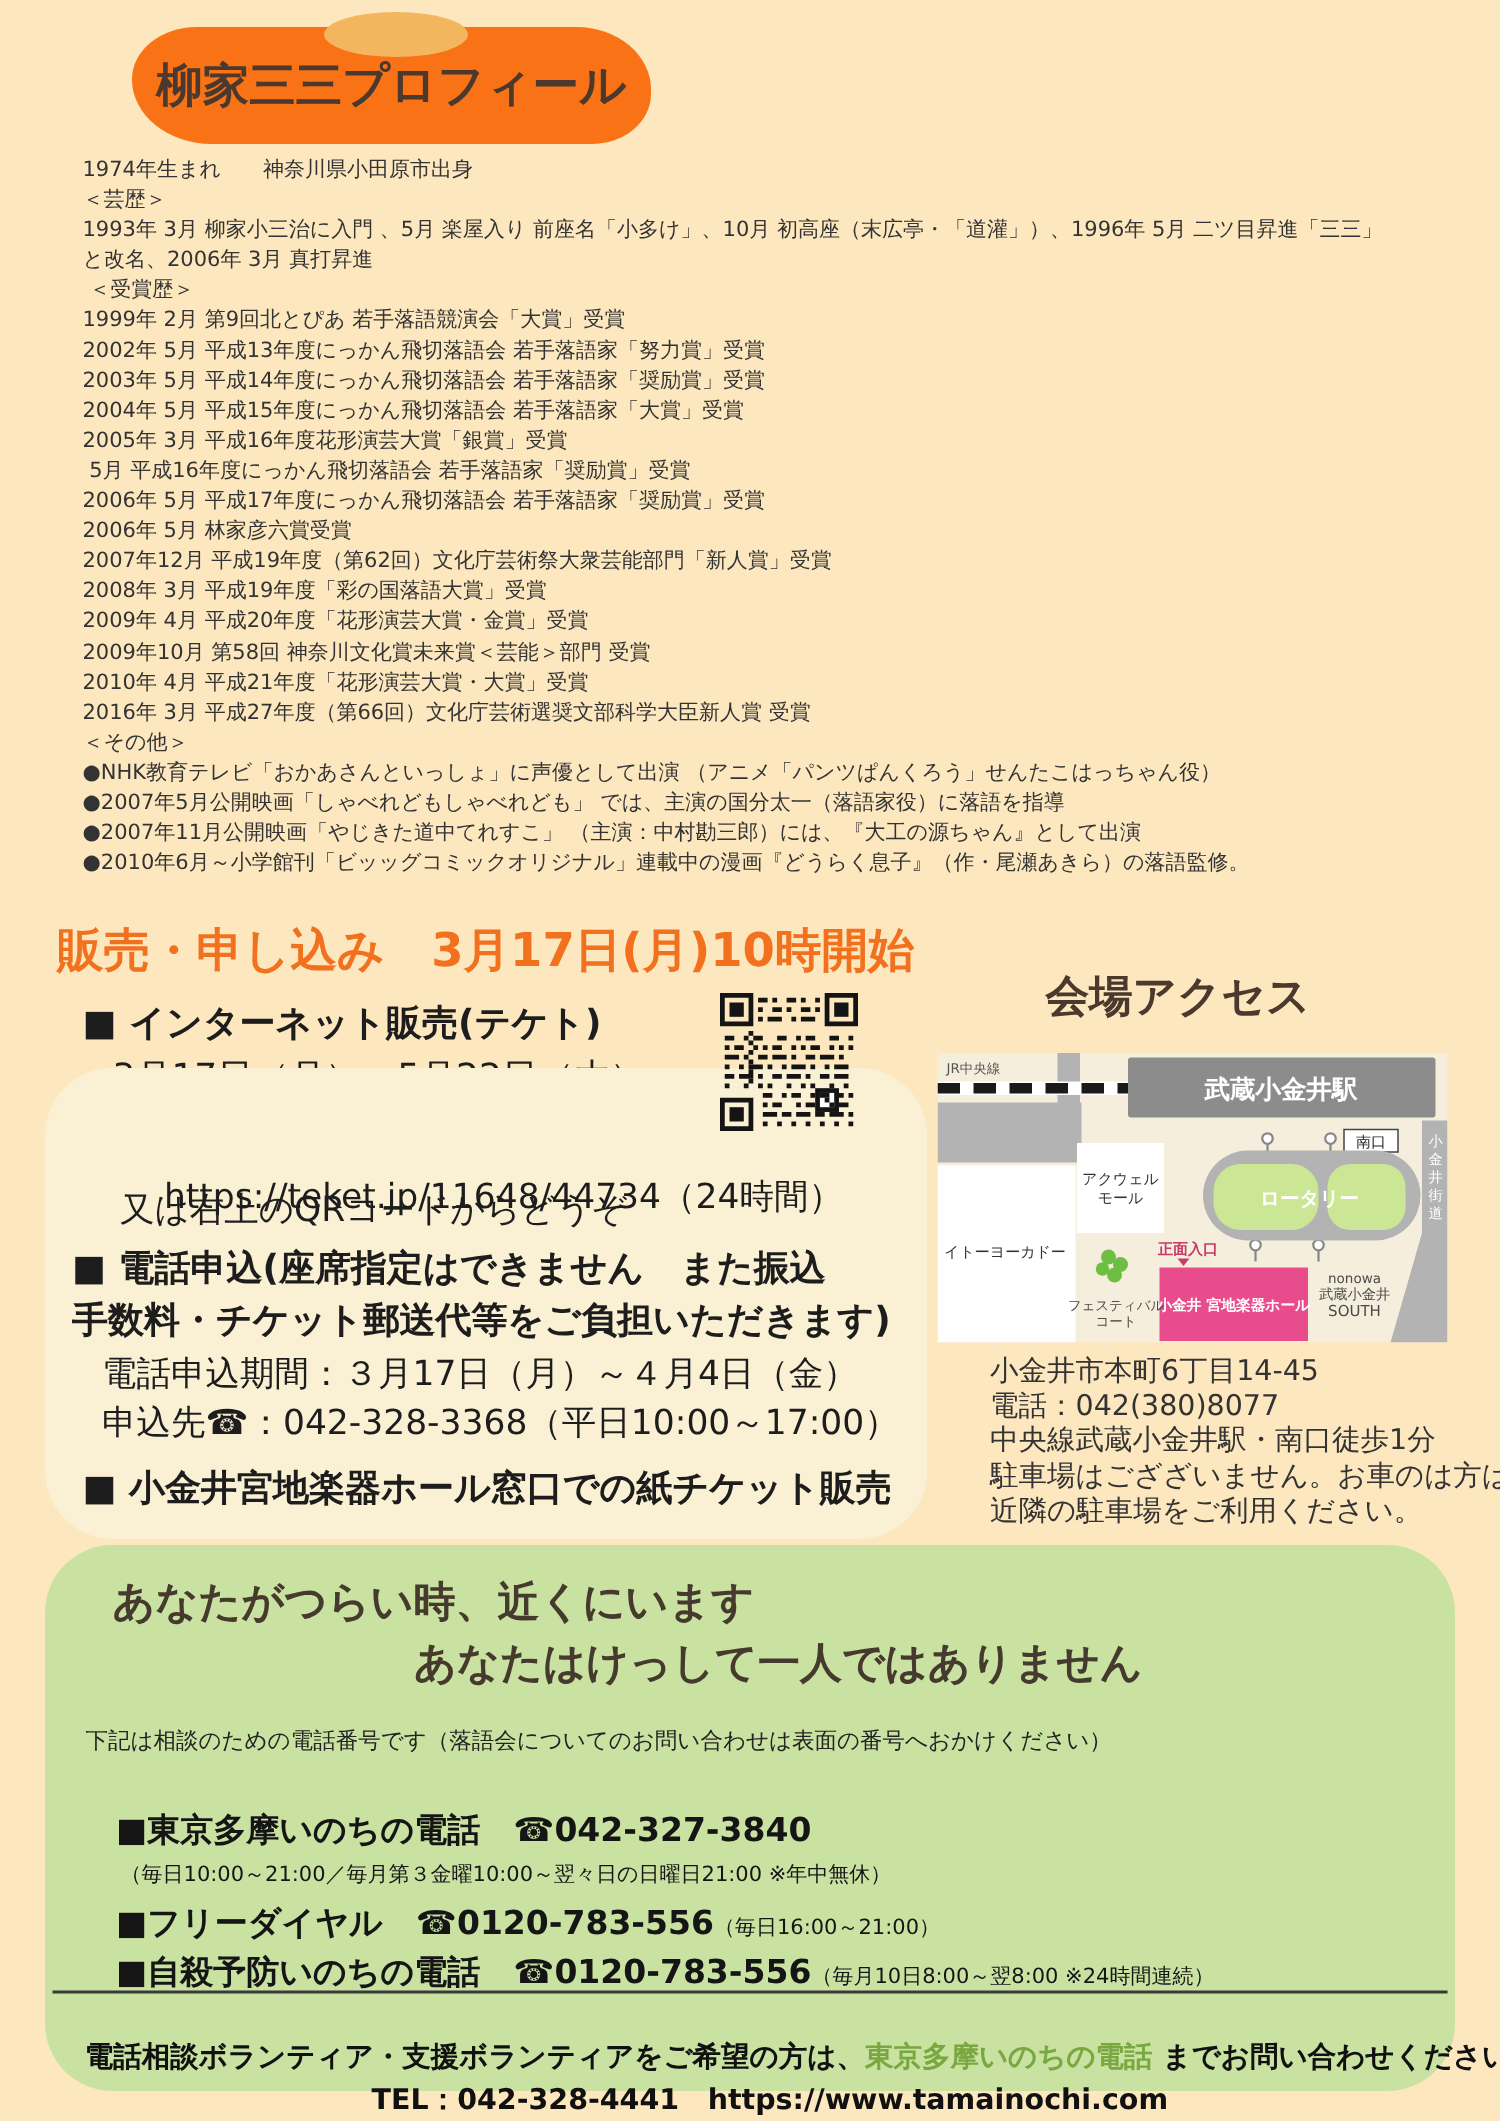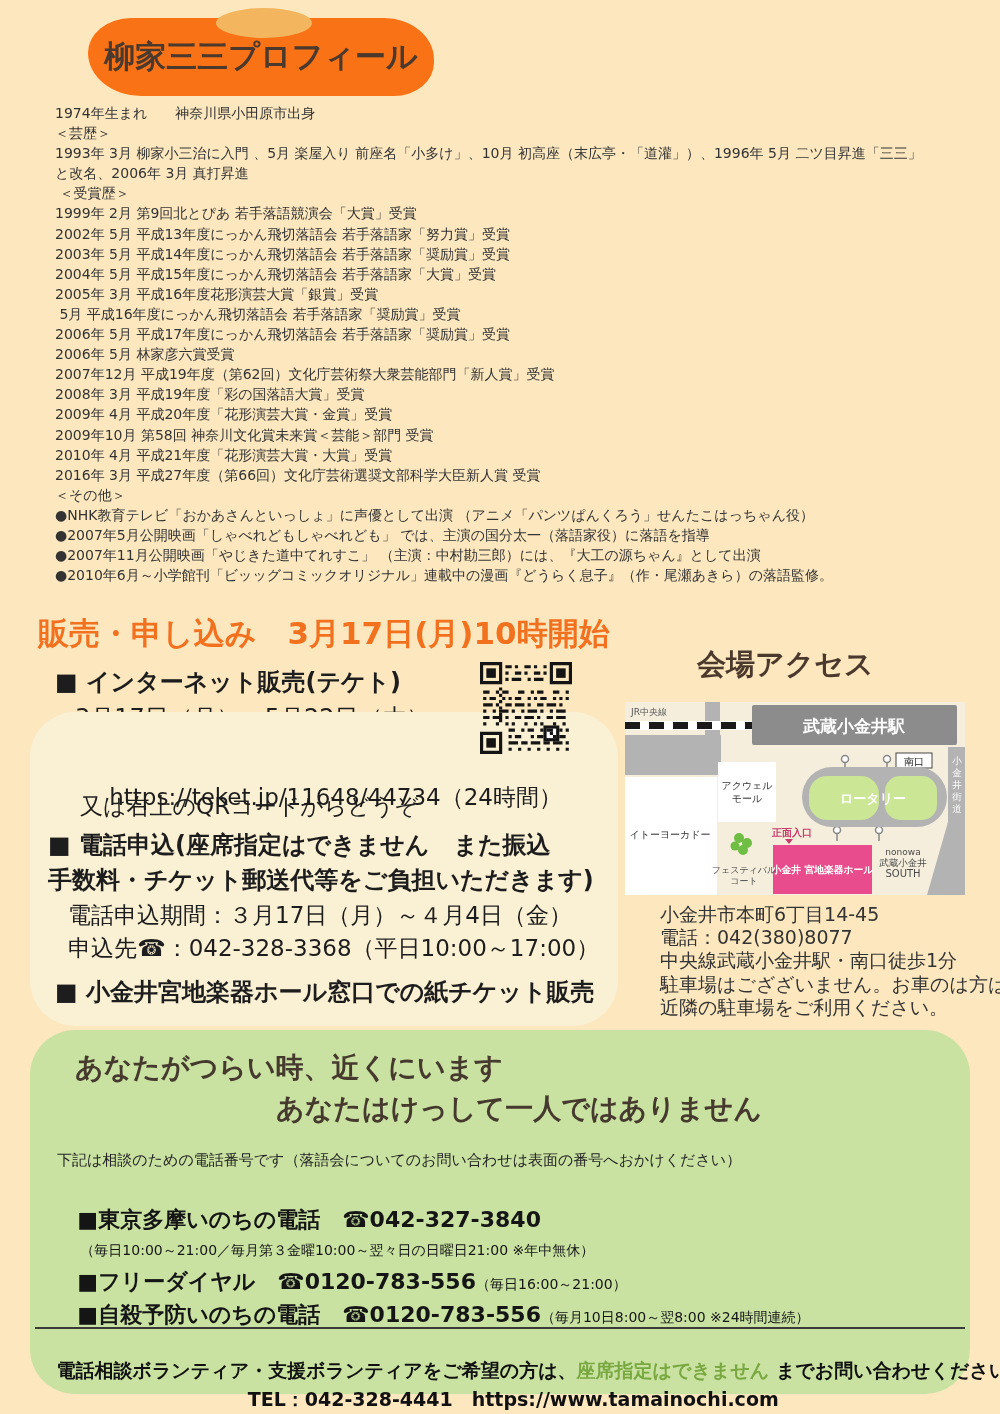--- a/index.html
+++ b/index.html
@@ -221,19 +221,19 @@
   </div>
   <div class="abs hotline" style="left:57px;top:1248px;z-index:2;">
     <span class="name">■フリーダイヤル　☎0120-783-556</span><span class="detail">（毎日16:00～21:00）</span>
   </div>
   <div class="abs hotline" style="left:57px;top:1281px;z-index:2;">
     <span class="name">■自殺予防いのちの電話　☎0120-783-556</span><span class="detail">（毎月10日8:00～翌8:00 ※24時間連続）</span>
   </div>
 
   <div class="divider"></div>
   <div class="footer-line">
-    <span>電話相談ボランティア・支援ボランティアをご希望の方は、</span><span class="hl">座席指定はできません</span><span> までお問い合わせください。</span>
+    <span>電話相談ボランティア・支援ボランティアをご希望の方は、</span><span class="hl">東京多摩いのちの電話</span><span> までお問い合わせください。</span>
   </div>
   <div class="footer-tel">
     <span>TEL：042-328-4441　</span><span>https://www.tamainochi.com</span>
   </div>
 
 </div>
 
 </body></html>

